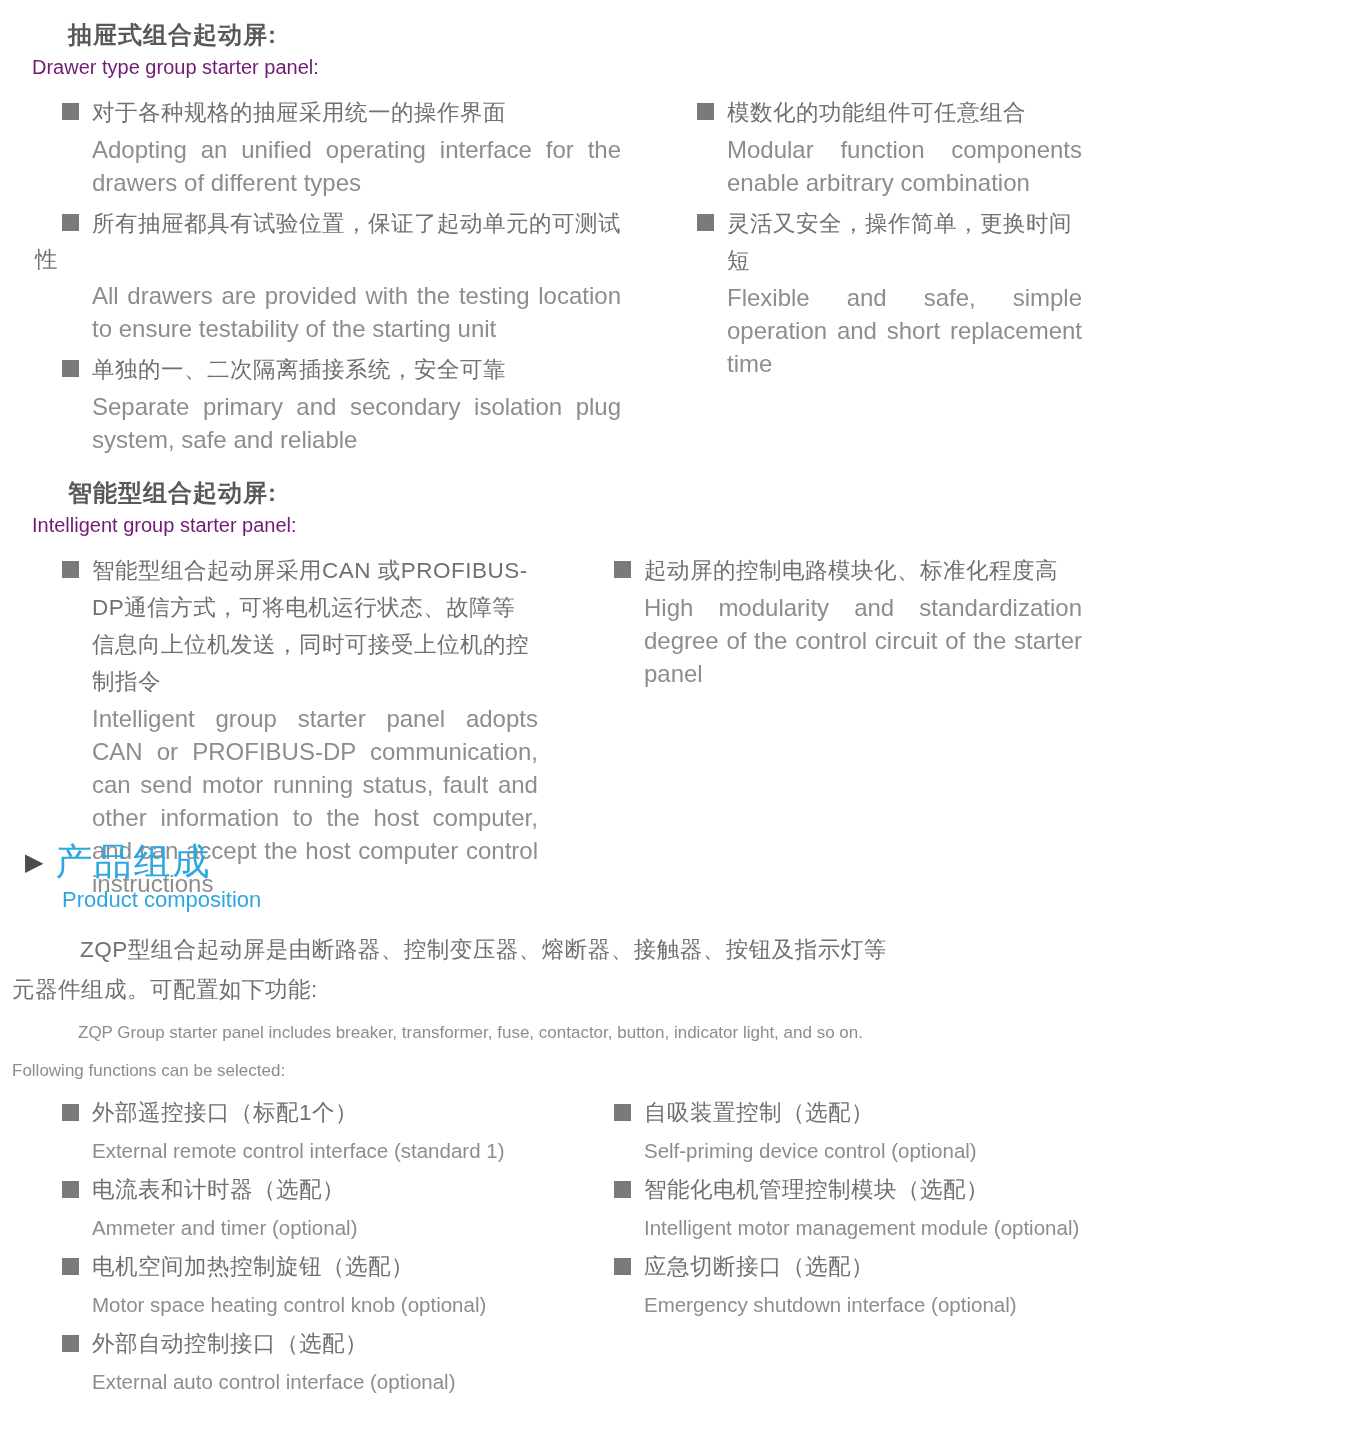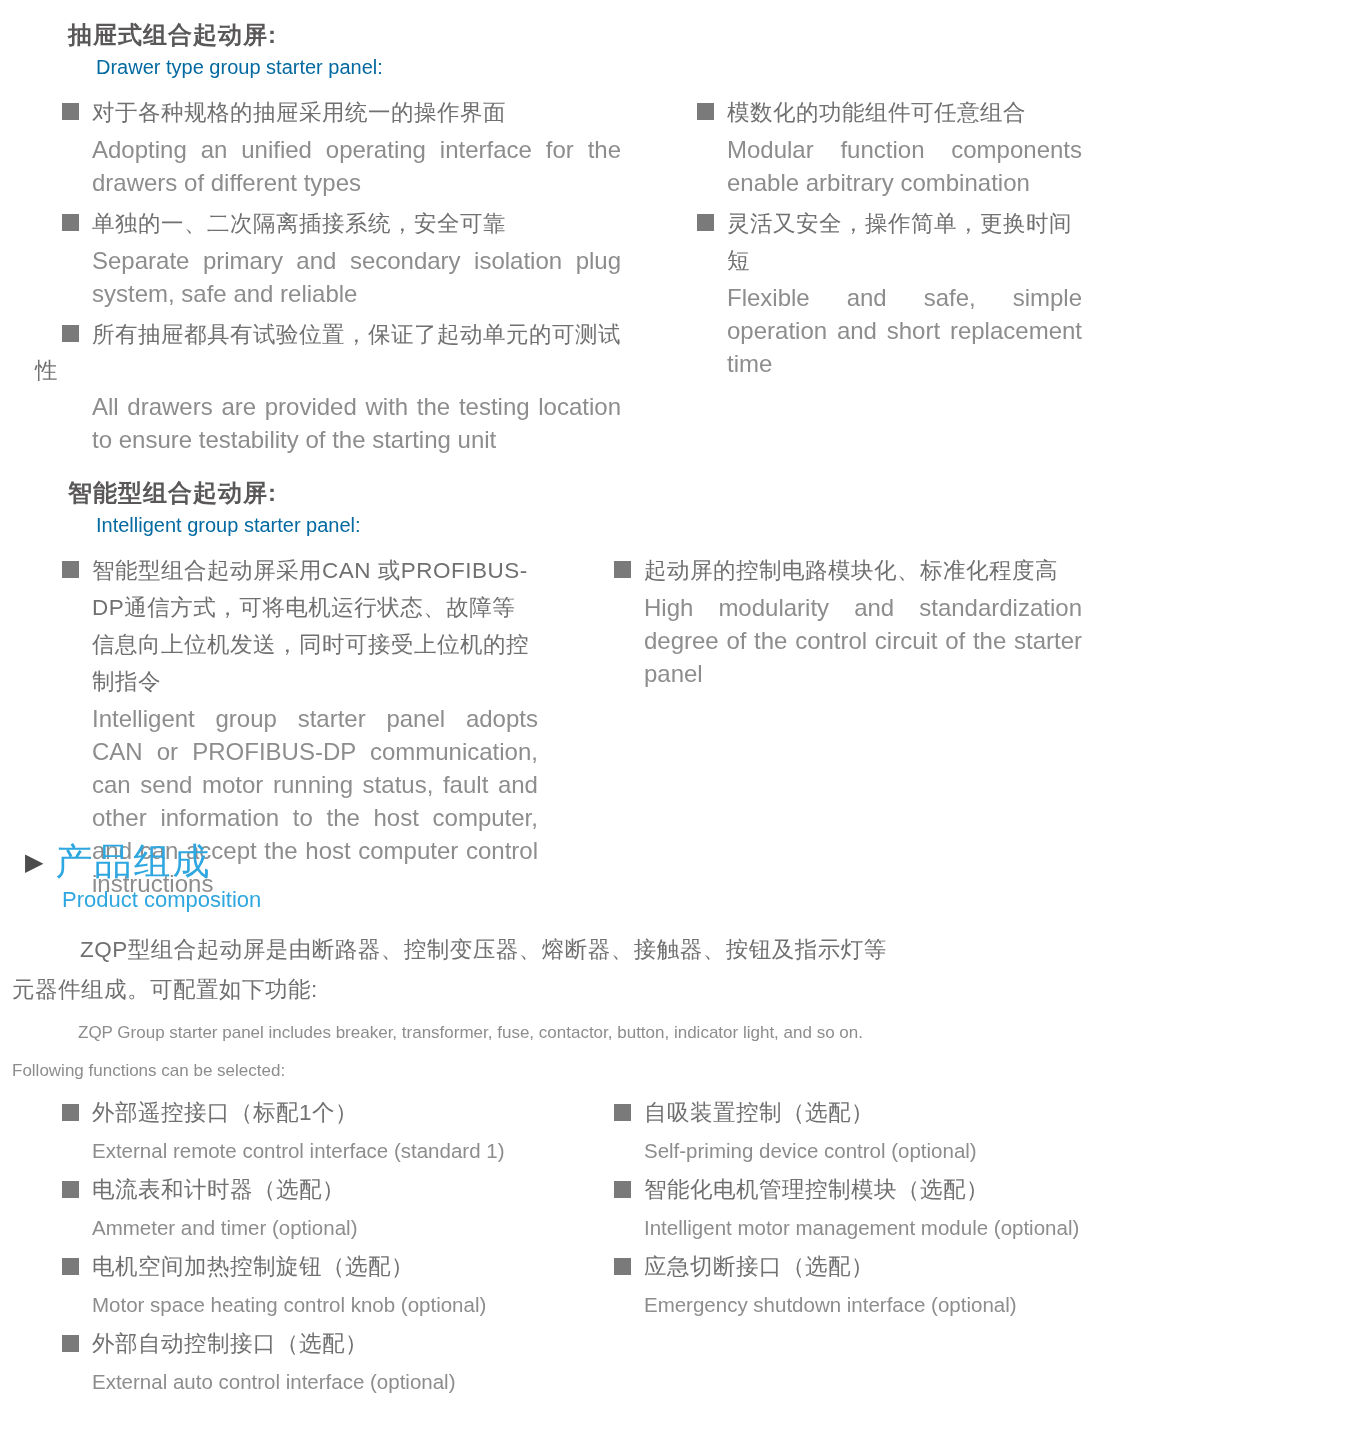--- a/index.html
+++ b/index.html
@@ -12,21 +12,21 @@
   .section { position:absolute; left:0; width:1082px; }
   #sec-drawer      { top:20px;  }
   #sec-intelligent { top:478px; }
   #sec-composition { top:840px; }
 
   .sec-title-zh {
     padding-left:68px; font-size:24px; font-weight:bold; color:#595757;
     line-height:30px; letter-spacing:1px;
   }
   .sec-title-en {
-    padding-left:96px; font-size:20px; color:#0369a1; line-height:26px; margin-top:4px;
+    padding-left:32px; font-size:20px; color:#701a75; line-height:26px; margin-top:4px;
   }
 
   .cols { display:flex; margin-top:14px; }
   .col-l { margin-left:62px; width:600px; }
   .col-r { margin-left:76px; width:590px; }
 
   .item { display:flex; margin-bottom:6px; }
   .sq {
     flex:0 0 17px; width:17px; height:17px; background:#7a7a7a;
     margin-top:9px; margin-right:13px;
@@ -76,30 +76,30 @@
       <div class="item">
         <span class="sq"></span>
         <div class="txt">
           <div class="zh">对于各种规格的抽屉采用统一的操作界面</div>
           <div class="en">Adopting an unified operating interface for the drawers of different types</div>
         </div>
       </div>
       <div class="item">
         <span class="sq"></span>
         <div class="txt">
-          <div class="zh">单独的一、二次隔离插接系统，安全可靠</div>
-          <div class="en">Separate primary and secondary isolation plug system, safe and reliable</div>
-        </div>
-      </div>
-      <div class="item">
-        <span class="sq"></span>
-        <div class="txt">
           <div class="zh nowrap">所有抽屉都具有试验位置，保证了起动单元的可测试</div>
           <div class="zh-overflow">性</div>
           <div class="en">All drawers are provided with the testing location to ensure testability of the starting unit</div>
+        </div>
+      </div>
+      <div class="item">
+        <span class="sq"></span>
+        <div class="txt">
+          <div class="zh">单独的一、二次隔离插接系统，安全可靠</div>
+          <div class="en">Separate primary and secondary isolation plug system, safe and reliable</div>
         </div>
       </div>
     </div>
     <div class="col-r">
       <div class="item">
         <span class="sq"></span>
         <div class="txt">
           <div class="zh">模数化的功能组件可任意组合</div>
           <div class="en">Modular function components enable arbitrary combination</div>
         </div>

